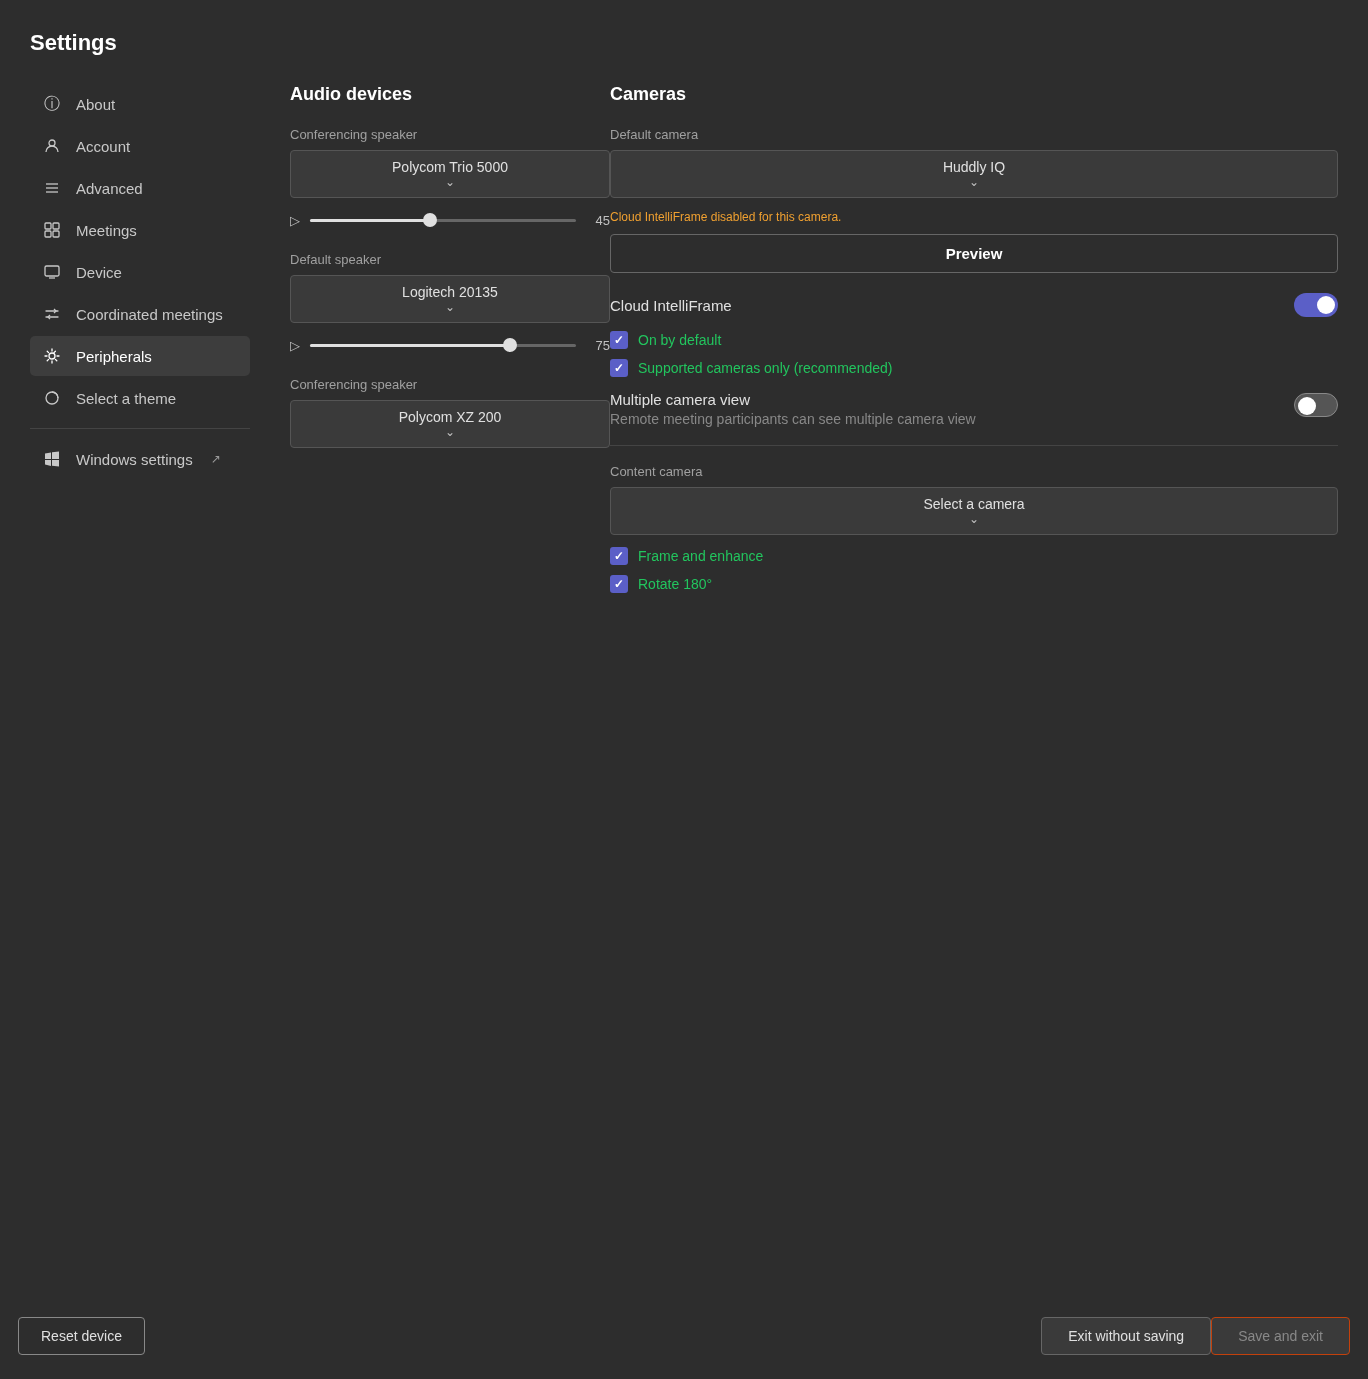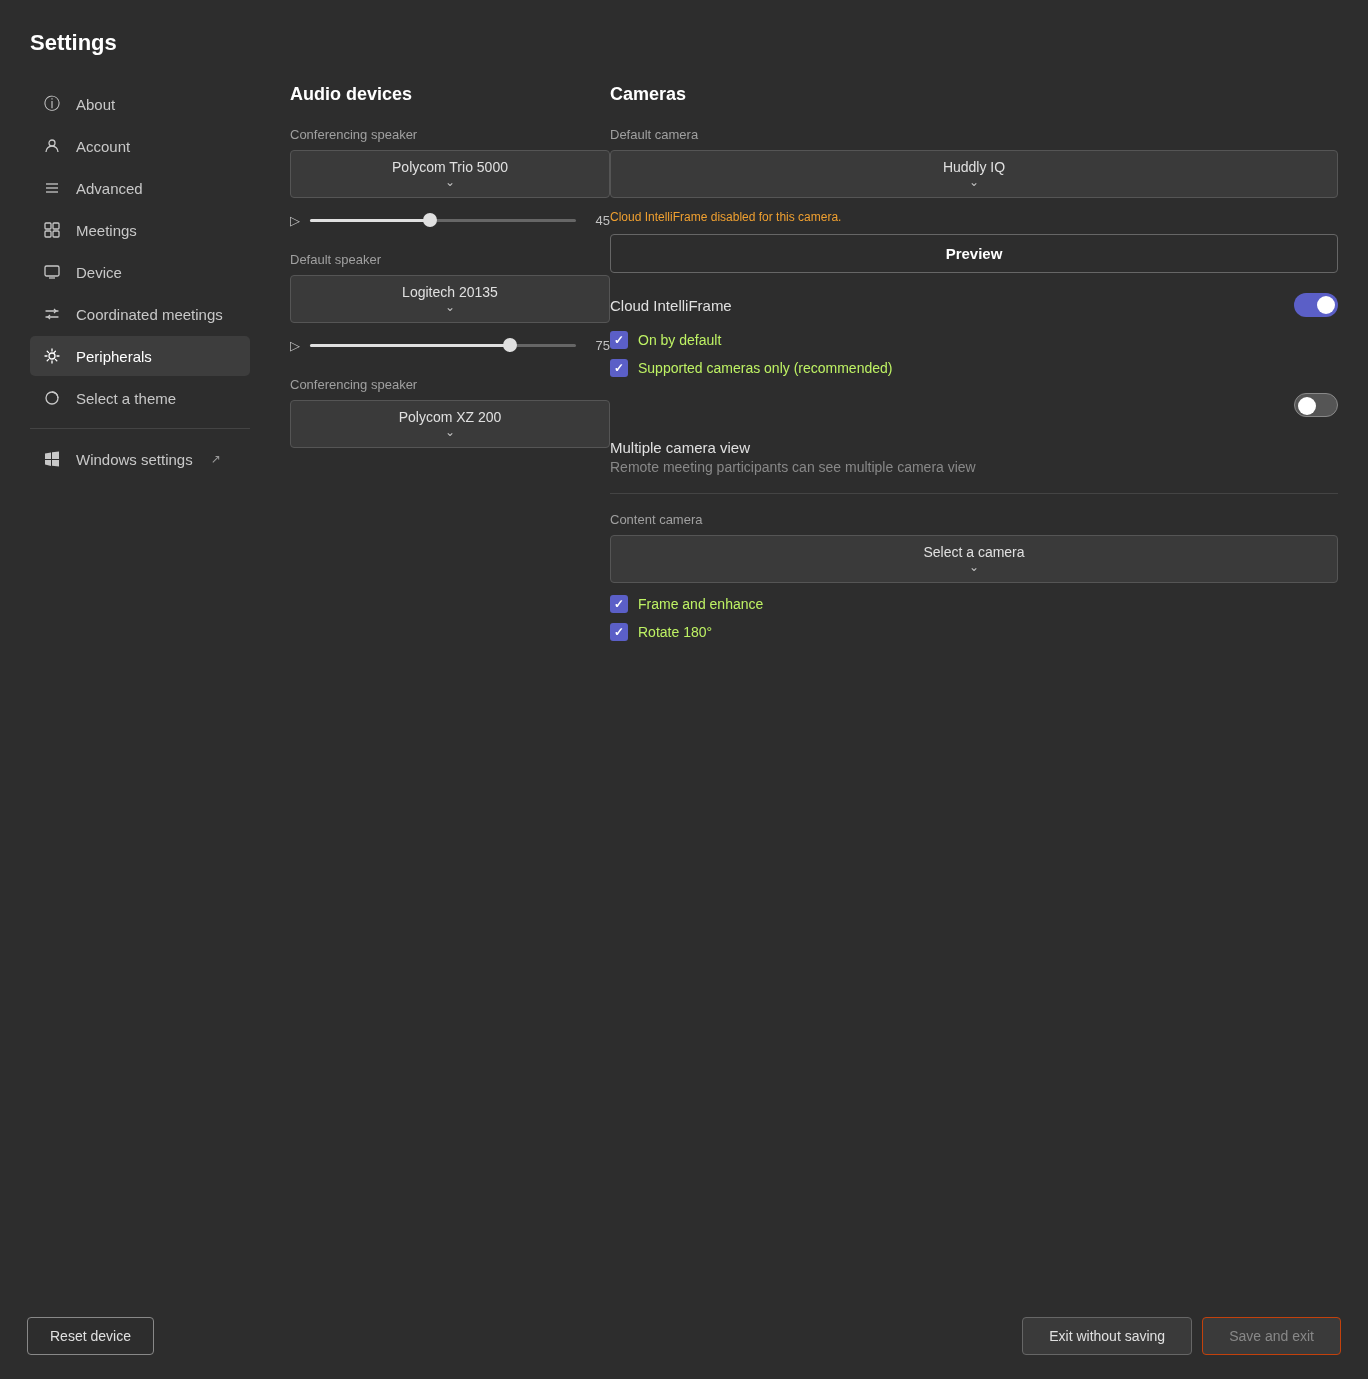--- a/index.html
+++ b/index.html
@@ -245,74 +245,73 @@
       flex-shrink: 0;
       cursor: pointer;
     }
     .checkbox-check {
       color: #fff;
       font-size: 12px;
       font-weight: 700;
     }
     .checkbox-label {
       font-size: 14px;
-      color: #bef264;
+      color: #22c55e;
     }
     .cameras-divider {
       border: none;
       border-top: 1px solid #444;
       margin: 18px 0;
     }
     .multiple-camera-row {
       display: flex;
       align-items: flex-start;
       justify-content: space-between;
       margin-bottom: 4px;
     }
     .multiple-camera-text {
       flex: 1;
     }
     .multiple-camera-title {
       font-size: 15px;
       color: #e0e0e0;
-      margin-top: 48px;
     }
     .multiple-camera-subtitle {
       font-size: 14px;
       color: #888;
       margin-top: 3px;
     }
     
     .content-camera-label {
       font-size: 13px;
       color: #a0a0a0;
       margin-bottom: 8px;
       margin-top: 4px;
     }
     
     .bottom-bar {
       display: flex;
       align-items: center;
       justify-content: space-between;
-      padding: 24px 27px;
+      padding: 24px 18px;
       margin-top: auto;
       background: #2d2d2d;
     }
     .reset-button {
       background: transparent;
       border: 1px solid #888;
       border-radius: 4px;
       color: #e0e0e0;
       font-size: 14px;
       padding: 10px 22px;
       cursor: pointer;
     }
     .bottom-right-buttons {
       display: flex;
-      gap: 10px;
+      gap: 0;
     }
     .exit-button {
       background: #3a3a3a;
       border: 1px solid #666;
       border-radius: 4px;
       color: #e0e0e0;
       font-size: 14px;
       padding: 10px 26px;
       cursor: pointer;
     }

